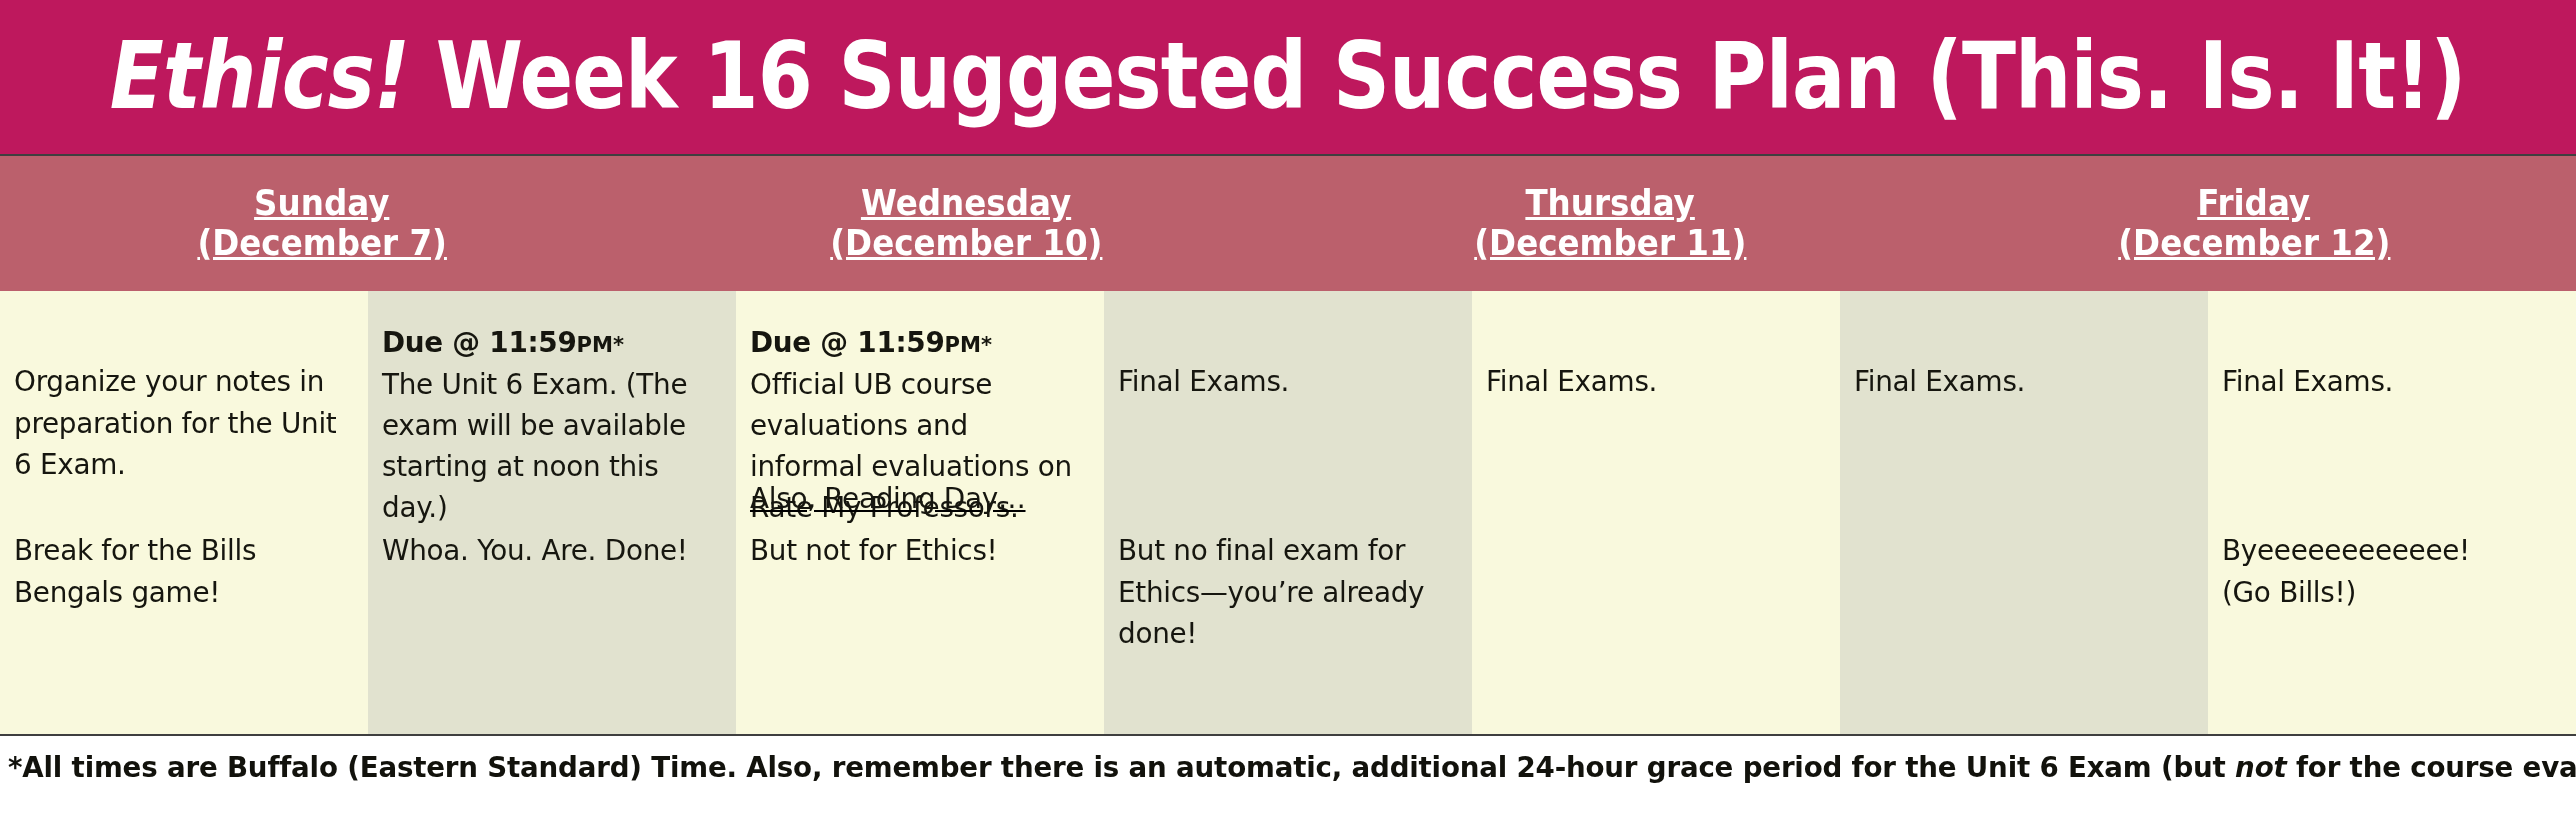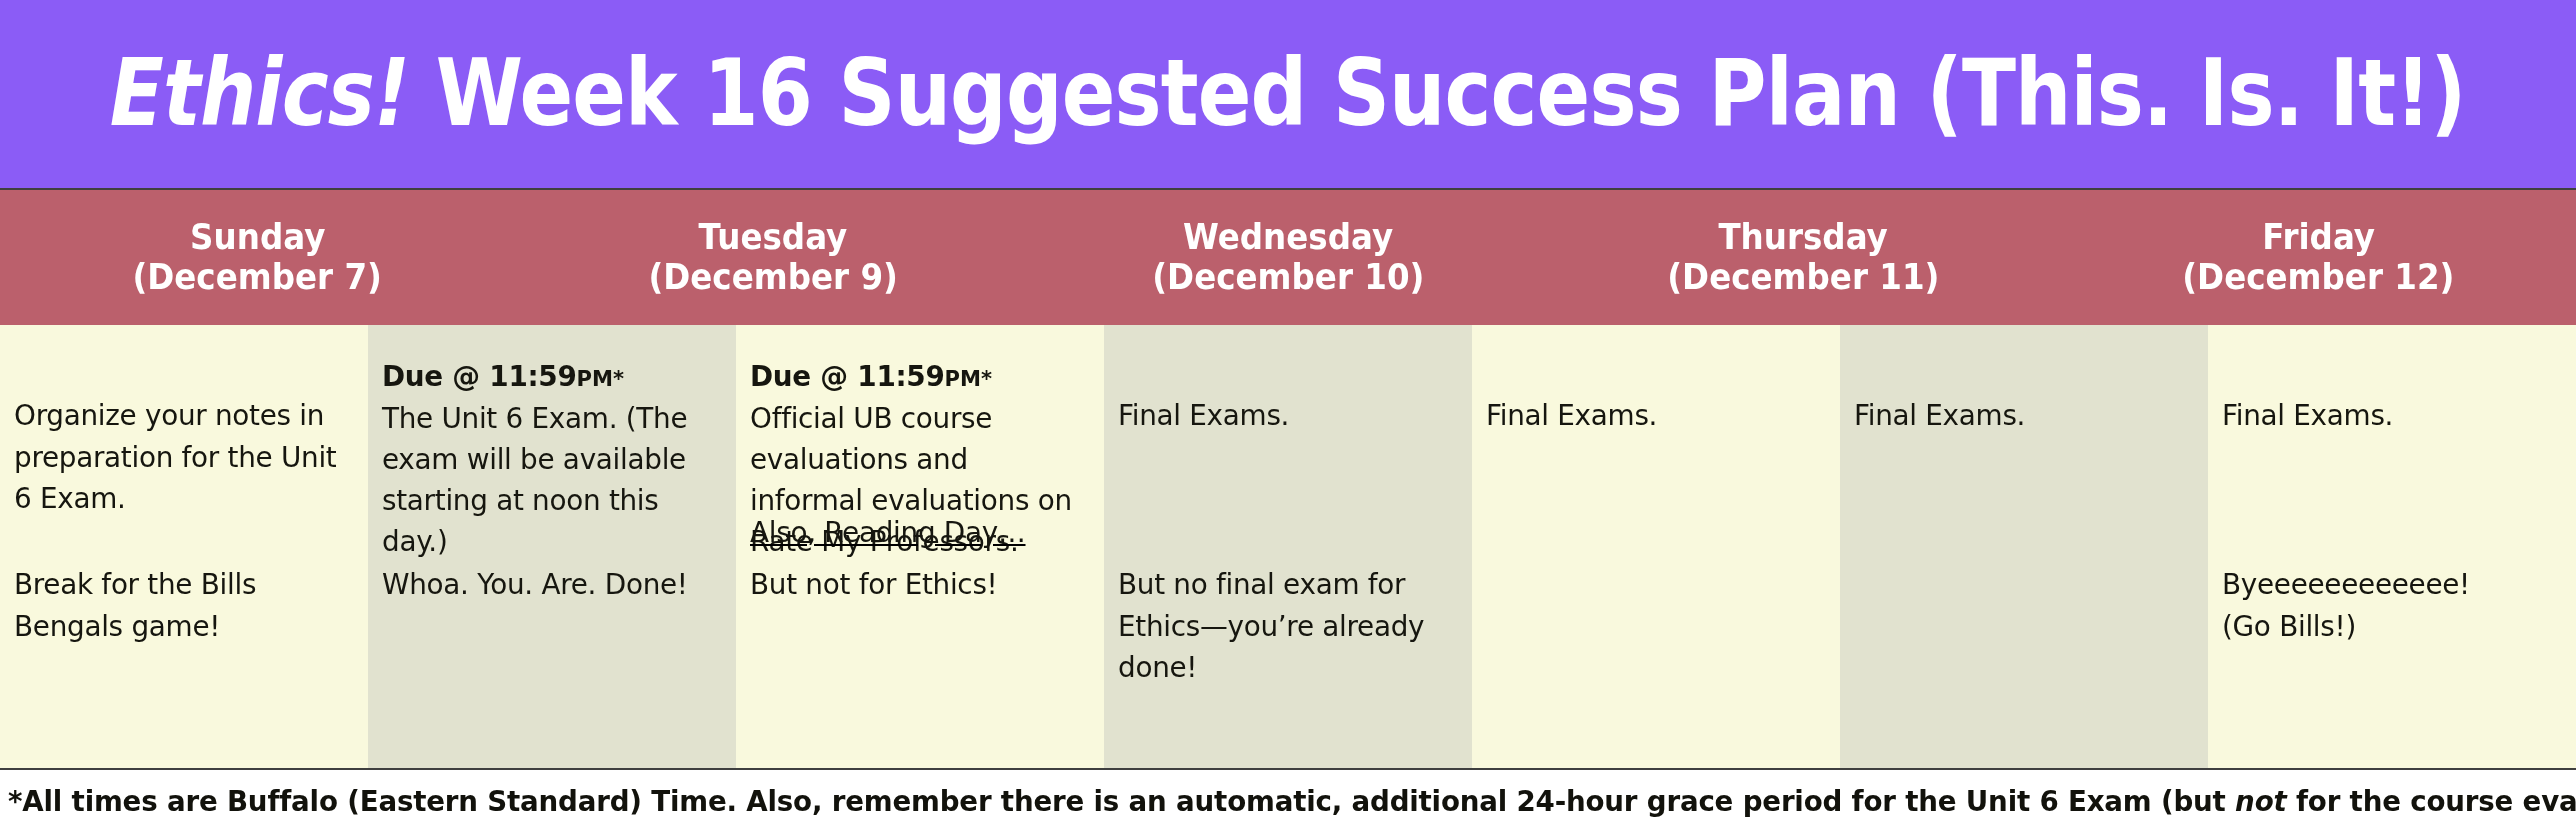--- a/index.html
+++ b/index.html
@@ -18,22 +18,22 @@
   #poster {
     width: 2576px;
     height: 837px;
     position: relative;
     background: #ffffff;
     box-sizing: border-box;
   }
 
   
   .title-band {
-    height: 190px;
-    background: #8b5cf6;
+    height: 156px;
+    background: #be185d;
     display: flex;
     align-items: center;
     justify-content: center;
     box-sizing: border-box;
     border-bottom: 2.9px solid #3f3f3f;
     overflow: hidden;
   }
   .title-text {
     color: #ffffff;
     font-size: 92px;
@@ -61,20 +61,21 @@
     flex: 1 1 0;
     min-width: 0;
     display: flex;
     flex-direction: column;
     align-items: center;
     justify-content: center;
     color: #ffffff;
     font-weight: 700;
     box-sizing: border-box;
     padding: 0 5.8px;
+    text-decoration: underline;
   }
   .daycell .dname {
     font-size: 35px;
     line-height: 1.12;
     transform: scaleX(0.93);
   }
   .daycell .ddate {
     font-size: 35px;
     line-height: 1.12;
     transform: scaleX(0.93);
@@ -159,24 +160,20 @@
       <span class="em">Ethics!</span><span> Week 16 Suggested Success Plan (This. Is. It!)</span>
     </div>
   </div>
 
   <div class="dayrow">
     <div class="daycell">
       <span class="dname">Sunday</span>
       <span class="ddate">(December 7)</span>
     </div>
     <div class="daycell">
-      <span class="dname">Tuesday</span>
-      <span class="ddate">(December 9)</span>
-    </div>
-    <div class="daycell">
       <span class="dname">Wednesday</span>
       <span class="ddate">(December 10)</span>
     </div>
     <div class="daycell">
       <span class="dname">Thursday</span>
       <span class="ddate">(December 11)</span>
     </div>
     <div class="daycell">
       <span class="dname">Friday</span>
       <span class="ddate">(December 12)</span>

